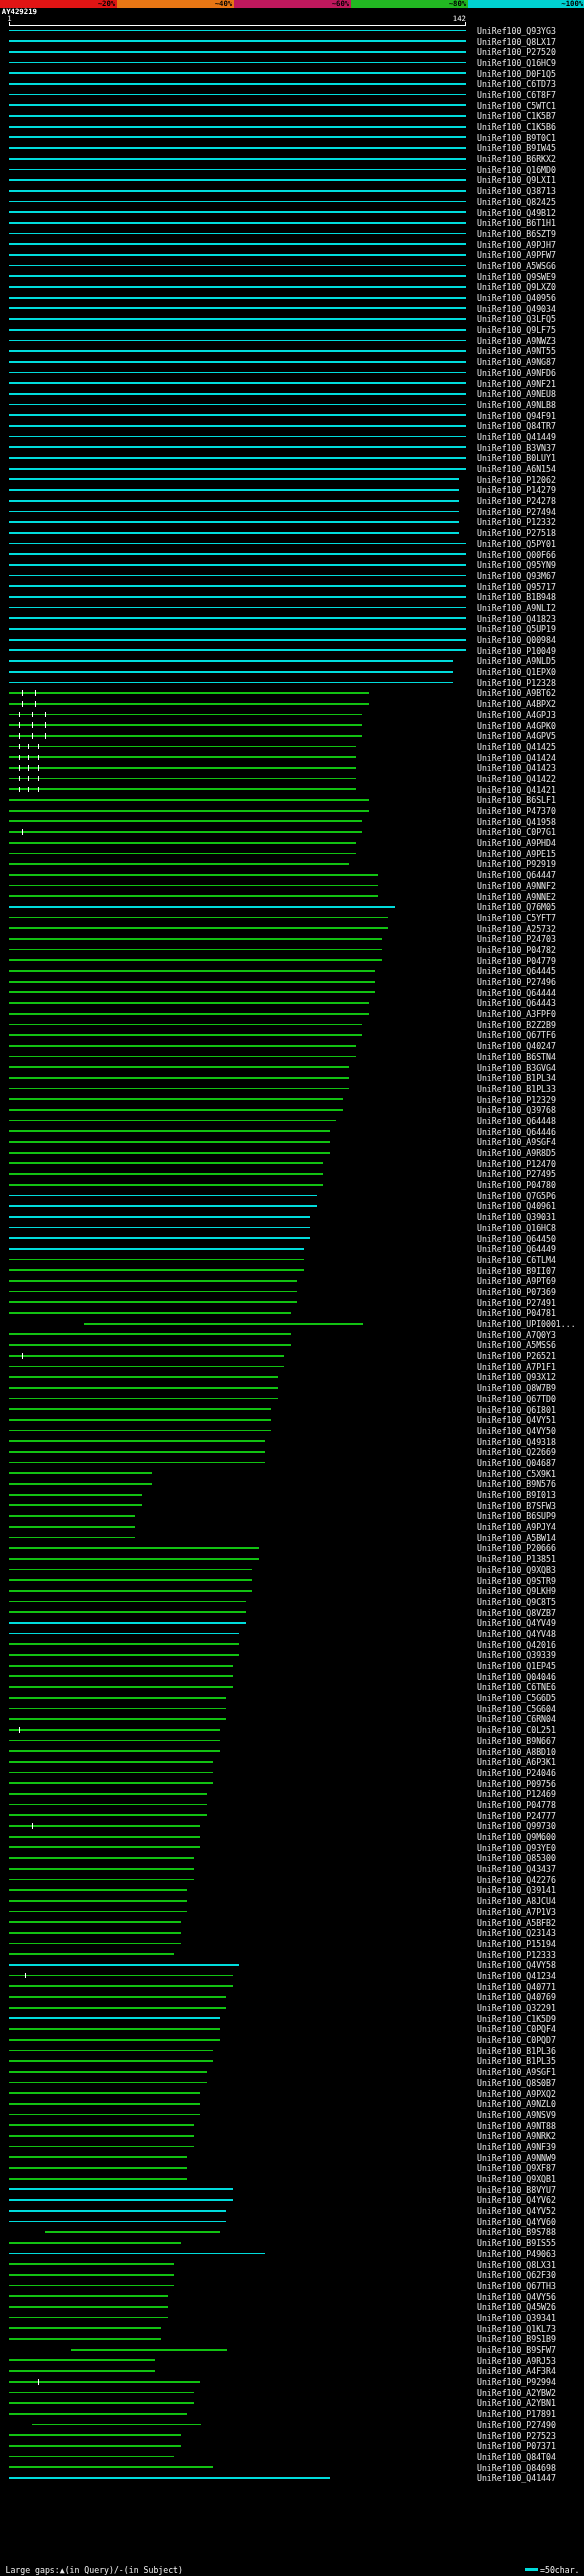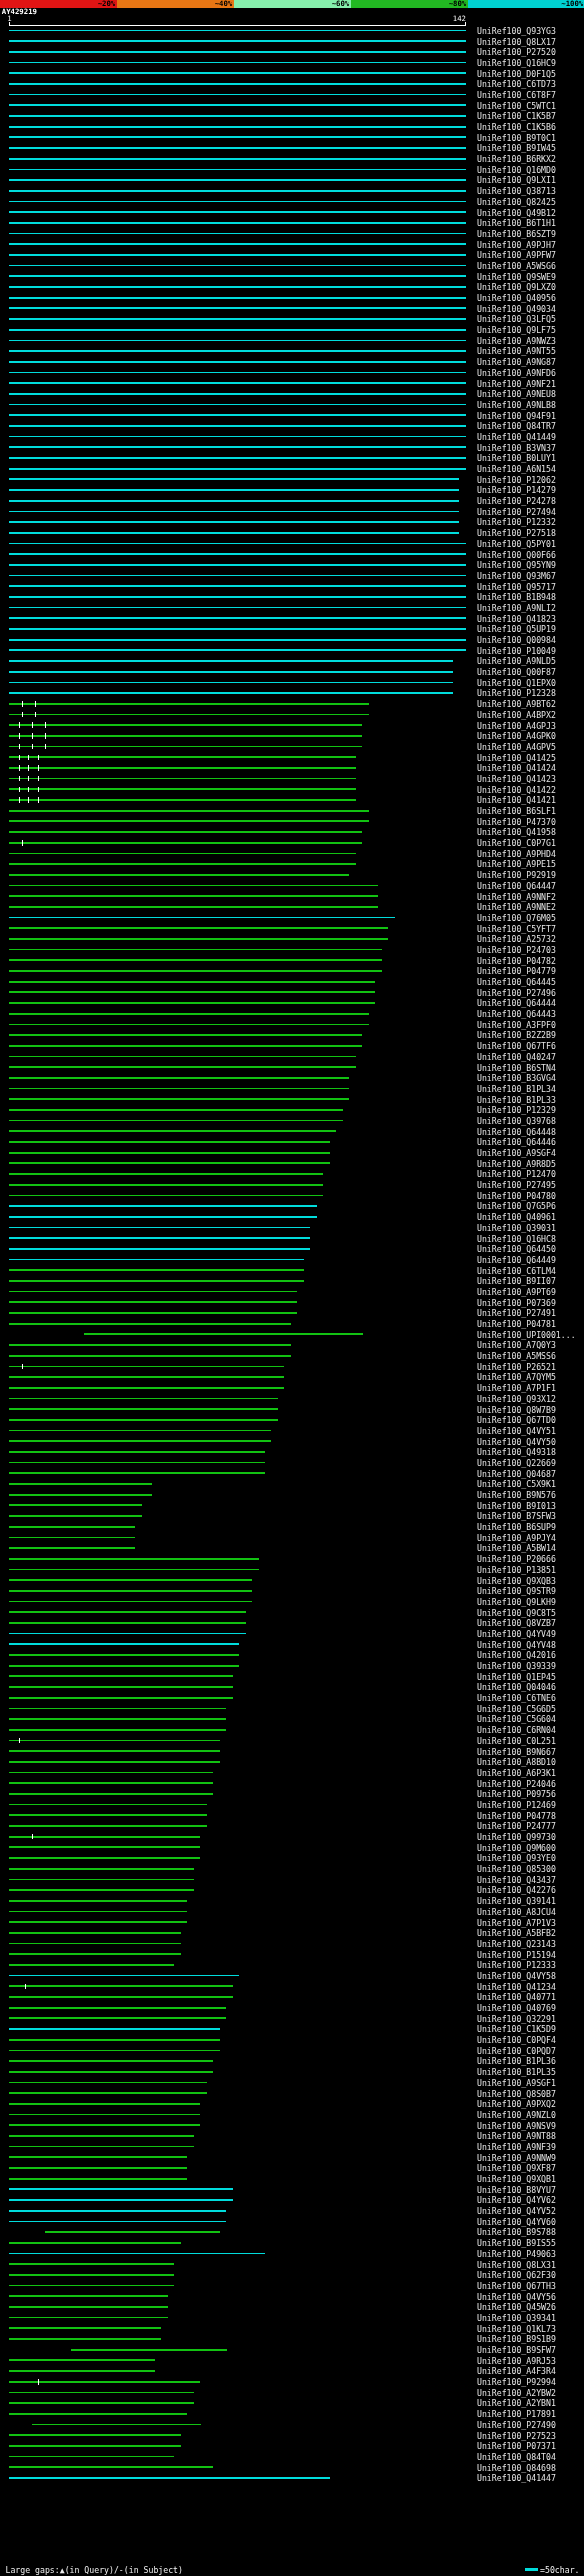--- a/index.html
+++ b/index.html
@@ -31,21 +31,21 @@
 
 <div id="app">
 
   <div class="scalebar">
       <div class="scale-seg" style="background: rgb(224, 20, 20);">
         <span class="scale-seg-label">~20%</span>
       </div>
       <div class="scale-seg" style="background: rgb(232, 118, 20);">
         <span class="scale-seg-label">~40%</span>
       </div>
-      <div class="scale-seg" style="background: #86efac;">
+      <div class="scale-seg" style="background: #be185d;">
         <span class="scale-seg-label">~60%</span>
       </div>
       <div class="scale-seg" style="background: rgb(34, 184, 34);">
         <span class="scale-seg-label">~80%</span>
       </div>
       <div class="scale-seg" style="background: rgb(0, 210, 210);">
         <span class="scale-seg-label">~100%</span>
       </div>
     </div>
 
@@ -297,24 +297,20 @@
       <div class="hit-row">
     <div class="bar" style="left: 9.1px; width: 457px; background: rgb(0, 220, 220);"></div>
     <span class="hit-label">UniRef100_P10049</span>
   </div>
       <div class="hit-row">
     <div class="bar" style="left: 9.1px; width: 444px; background: rgb(0, 220, 220);"></div>
     <span class="hit-label">UniRef100_A9NLD5</span>
   </div>
       <div class="hit-row">
     <div class="bar" style="left: 9.1px; width: 444px; background: rgb(0, 220, 220);"></div>
-    <span class="hit-label">UniRef100_Q00F87</span>
-  </div>
-      <div class="hit-row">
-    <div class="bar" style="left: 9.1px; width: 444px; background: rgb(0, 220, 220);"></div>
     <span class="hit-label">UniRef100_Q1EPX0</span>
   </div>
       <div class="hit-row">
     <div class="bar" style="left: 9.1px; width: 444px; background: rgb(0, 220, 220);"></div>
     <span class="hit-label">UniRef100_P12328</span>
   </div>
       <div class="hit-row">
     <div class="bar" style="left: 9.1px; width: 360px; background: rgb(18, 194, 18);">
           <i class="gap-tick" style="left: 13px;"></i>
           <i class="gap-tick" style="left: 26px;"></i>
@@ -603,40 +599,40 @@
     <span class="hit-label">UniRef100_A5MSS6</span>
   </div>
       <div class="hit-row">
     <div class="bar" style="left: 9.1px; width: 275px; background: rgb(18, 194, 18);">
           <i class="gap-tick" style="left: 13px;"></i>
         </div>
     <span class="hit-label">UniRef100_P26521</span>
   </div>
       <div class="hit-row">
     <div class="bar" style="left: 9.1px; width: 275px; background: rgb(18, 194, 18);"></div>
-    <span class="hit-label">UniRef100_A7QYM5</span>
-  </div>
-      <div class="hit-row">
-    <div class="bar" style="left: 9.1px; width: 275px; background: rgb(18, 194, 18);"></div>
     <span class="hit-label">UniRef100_A7P1F1</span>
   </div>
       <div class="hit-row">
     <div class="bar" style="left: 9.1px; width: 269px; background: rgb(18, 194, 18);"></div>
     <span class="hit-label">UniRef100_Q93X12</span>
   </div>
       <div class="hit-row">
     <div class="bar" style="left: 9.1px; width: 269px; background: rgb(18, 194, 18);"></div>
     <span class="hit-label">UniRef100_Q8W7B9</span>
   </div>
       <div class="hit-row">
     <div class="bar" style="left: 9.1px; width: 269px; background: rgb(18, 194, 18);"></div>
     <span class="hit-label">UniRef100_Q67TD0</span>
   </div>
       <div class="hit-row">
     <div class="bar" style="left: 9.1px; width: 262px; background: rgb(18, 194, 18);"></div>
+    <span class="hit-label">UniRef100_Q6I801</span>
+  </div>
+      <div class="hit-row">
+    <div class="bar" style="left: 9.1px; width: 262px; background: rgb(18, 194, 18);"></div>
     <span class="hit-label">UniRef100_Q4VY51</span>
   </div>
       <div class="hit-row">
     <div class="bar" style="left: 9.1px; width: 262px; background: rgb(18, 194, 18);"></div>
     <span class="hit-label">UniRef100_Q4VY50</span>
   </div>
       <div class="hit-row">
     <div class="bar" style="left: 9.1px; width: 256px; background: rgb(18, 194, 18);"></div>
     <span class="hit-label">UniRef100_Q49318</span>
   </div>
@@ -894,20 +890,24 @@
     <div class="bar" style="left: 9.1px; width: 191px; background: rgb(18, 194, 18);"></div>
     <span class="hit-label">UniRef100_A9NZL0</span>
   </div>
       <div class="hit-row">
     <div class="bar" style="left: 9.1px; width: 191px; background: rgb(18, 194, 18);"></div>
     <span class="hit-label">UniRef100_A9NSV9</span>
   </div>
       <div class="hit-row">
     <div class="bar" style="left: 9.1px; width: 185px; background: rgb(18, 194, 18);"></div>
     <span class="hit-label">UniRef100_A9NT88</span>
+  </div>
+      <div class="hit-row">
+    <div class="bar" style="left: 9.1px; width: 185px; background: rgb(18, 194, 18);"></div>
+    <span class="hit-label">UniRef100_A9NRK2</span>
   </div>
       <div class="hit-row">
     <div class="bar" style="left: 9.1px; width: 185px; background: rgb(18, 194, 18);"></div>
     <span class="hit-label">UniRef100_A9NF39</span>
   </div>
       <div class="hit-row">
     <div class="bar" style="left: 9.1px; width: 178px; background: rgb(18, 194, 18);"></div>
     <span class="hit-label">UniRef100_A9NNW9</span>
   </div>
       <div class="hit-row">

